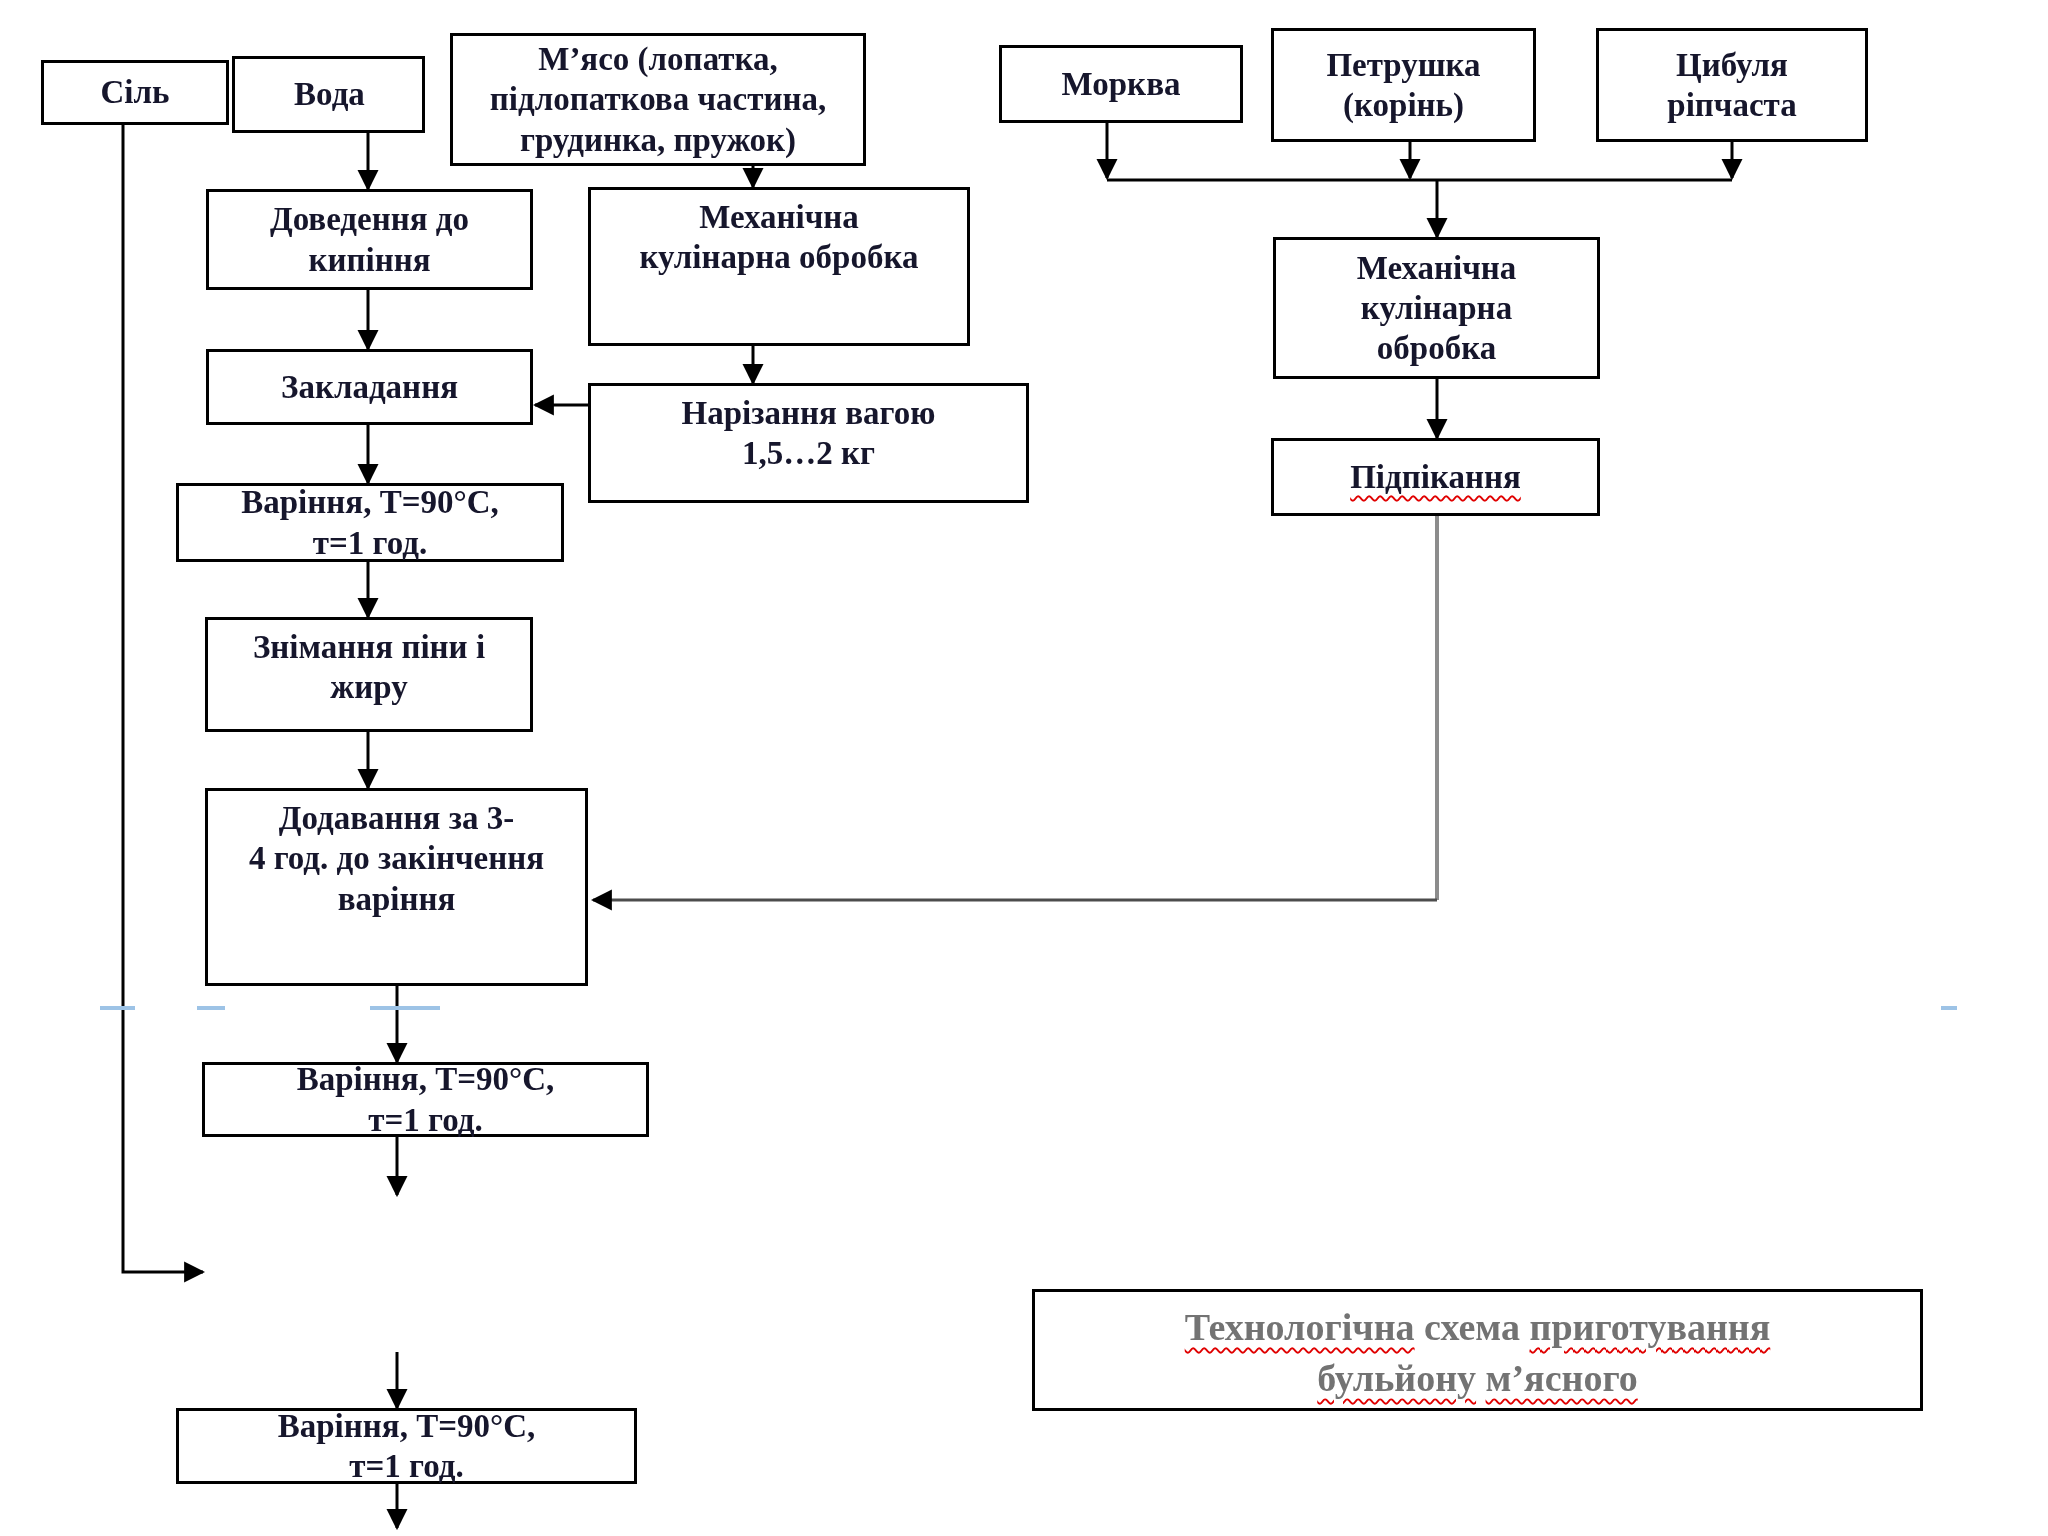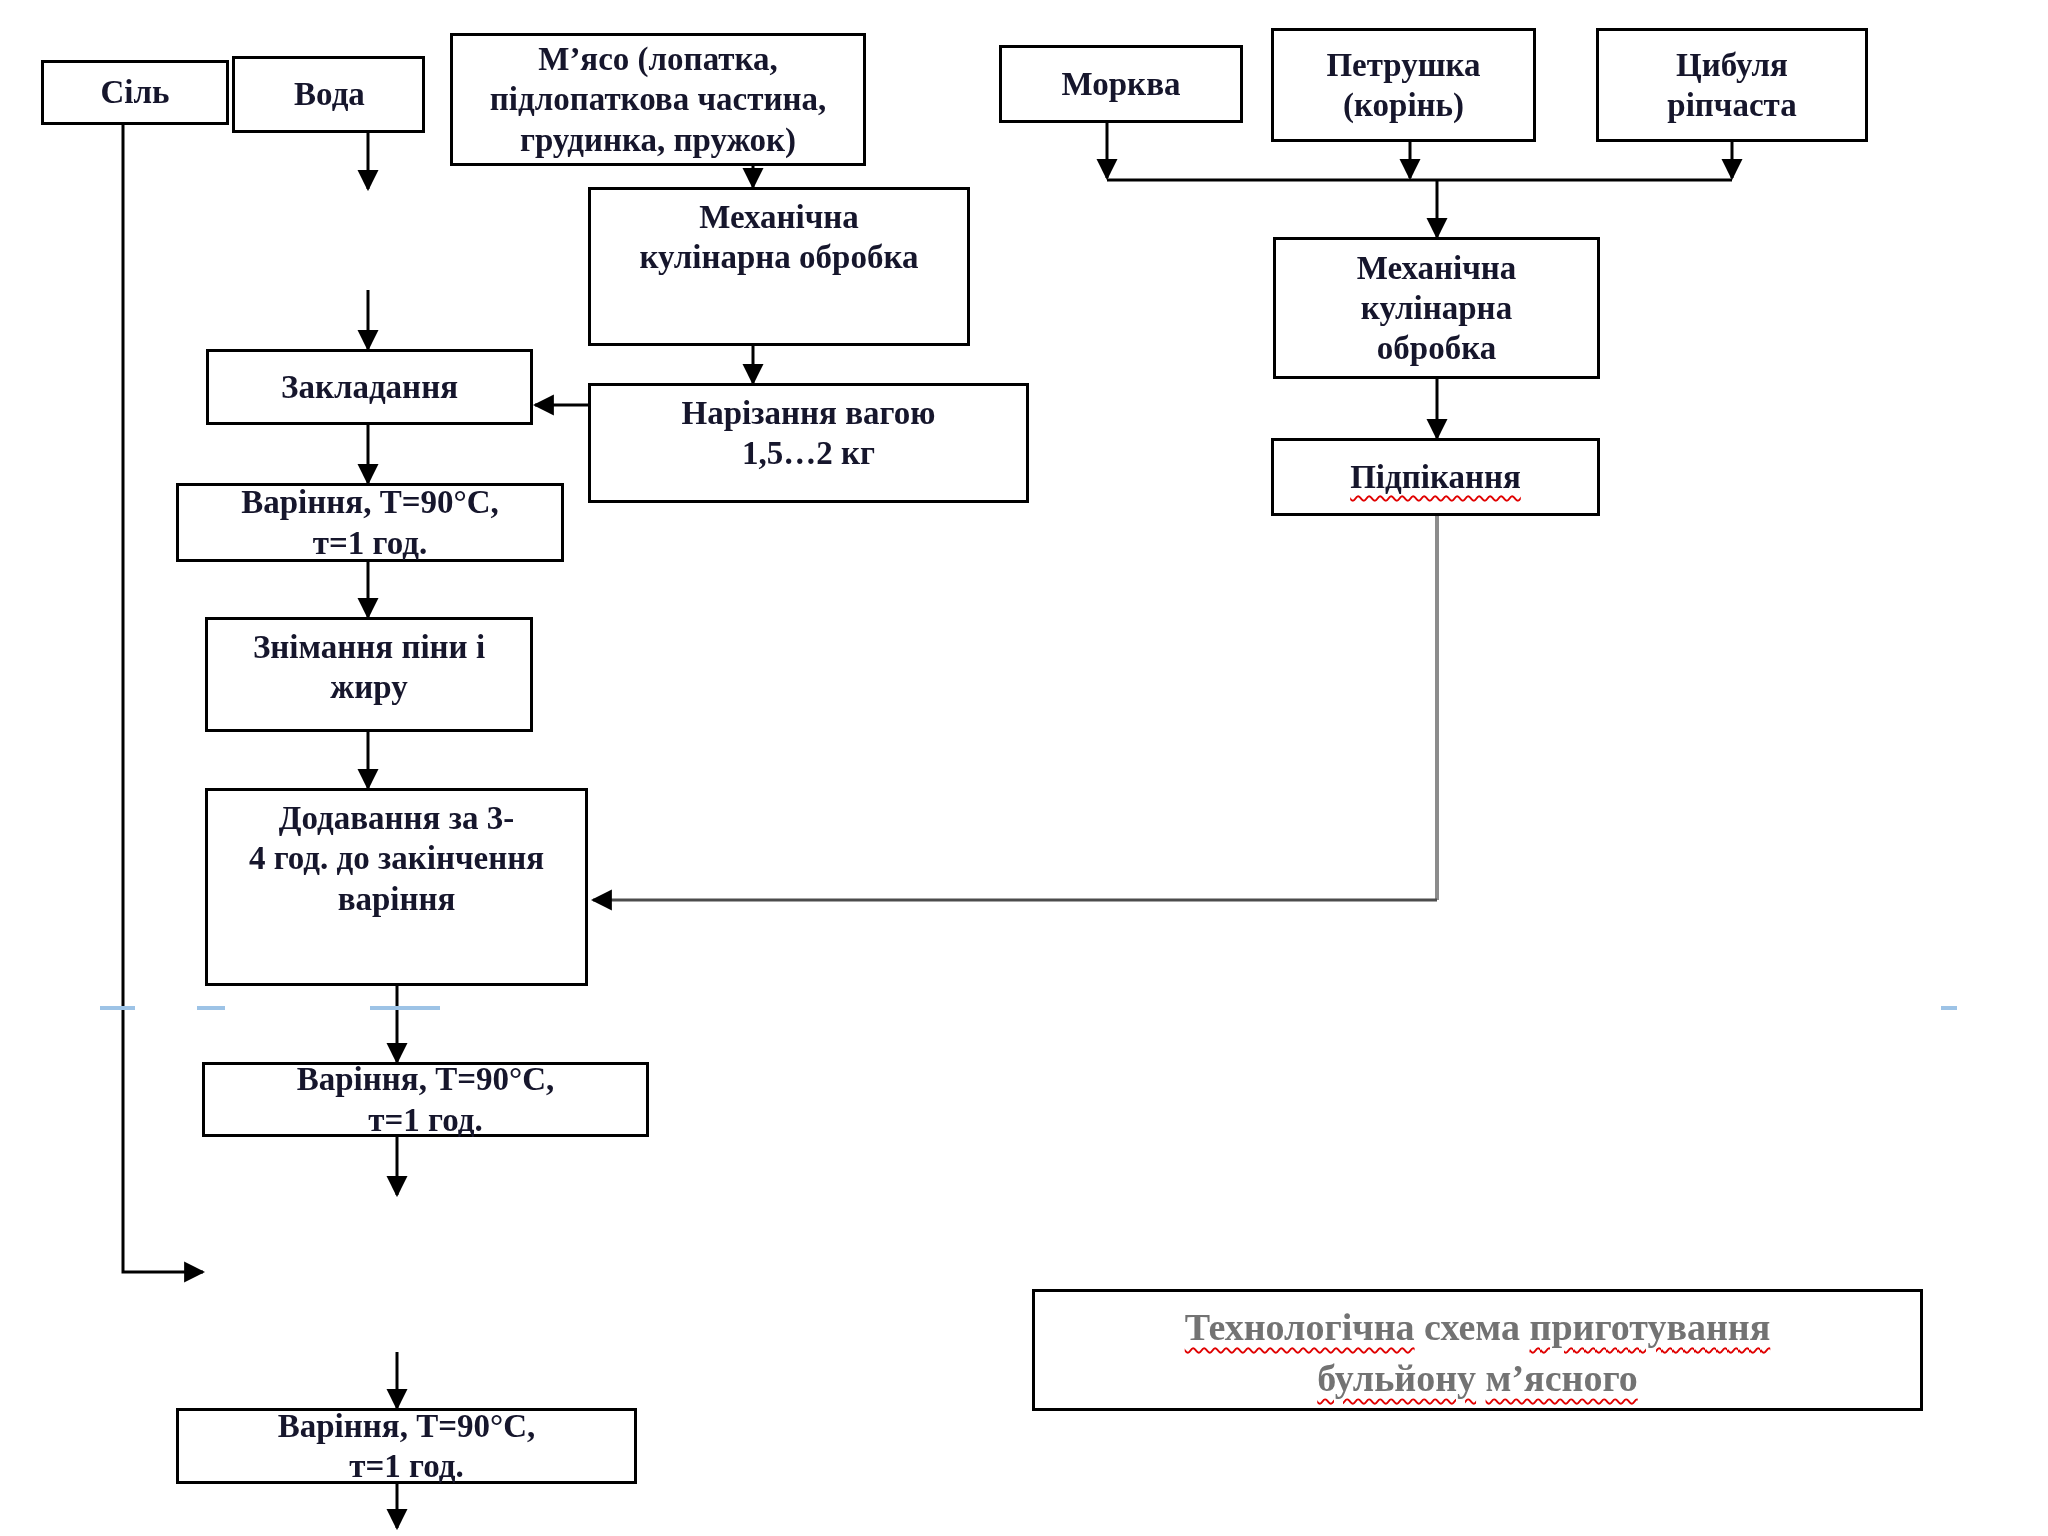--- a/index.html
+++ b/index.html
@@ -94,20 +94,22 @@
   <div class="node n-salt">Сіль</div>
   <div class="node n-water">Вода</div>
   <div class="node n-meat">М’ясо (лопатка,
 підлопаткова частина,
 грудинка, пружок)</div>
   <div class="node n-carrot">Морква</div>
   <div class="node n-parsley">Петрушка
 (корінь)</div>
   <div class="node n-onion">Цибуля
 ріпчаста</div>
+  <div class="node n-boiling">Доведення до
+кипіння</div>
   <div class="node n-mech-meat v-top">Механічна
 кулінарна обробка</div>
   <div class="node n-laying">Закладання</div>
   <div class="node n-cutting v-top">Нарізання вагою
 1,5…2 кг</div>
   <div class="node n-cooking1">Варіння, Т=90°С,
 т=1 год.</div>
   <div class="node n-mech-veg">Механічна
 кулінарна
 обробка</div>

